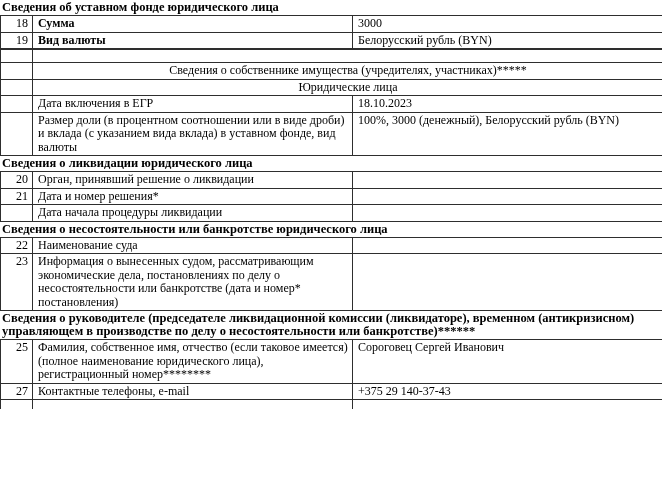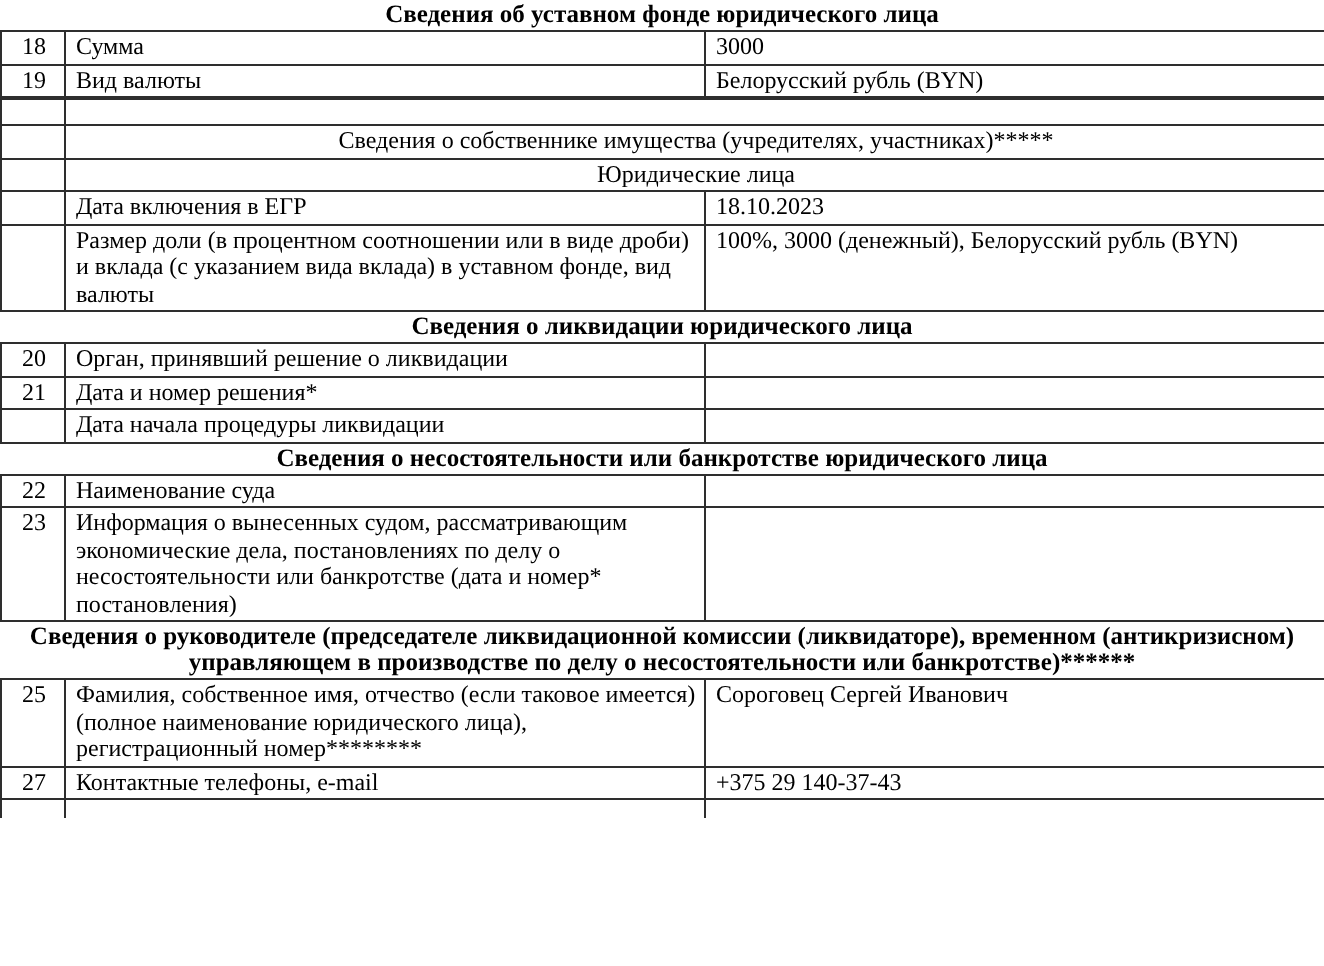--- a/index.html
+++ b/index.html
@@ -11,58 +11,57 @@
     width: 662px;
     height: 483px;
     overflow: hidden;
     font-family: "Liberation Serif", "DejaVu Serif", serif;
     color: #000000;
   }
   .doc {
     width: 662px;
   }
   .section-header {
-    text-align: center;
     font-weight: bold;
     font-size: 12.5px;
     line-height: 13px;
     padding: 1px 2px;
   }
   table.doc-table {
     border-collapse: collapse;
     width: 662px;
     table-layout: fixed;
   }
   table.doc-table td {
     border: 1px solid #2e2e2e;
     font-size: 12px;
     line-height: 13.5px;
     vertical-align: top;
     padding: 1px 4px 1px 5px;
     overflow: hidden;
     word-wrap: break-word;
   }
   td.cell-num {
-    text-align: center;
+    text-align: right;
     padding: 1px 2px;
   }
   td.cell-span-header {
     text-align: center;
     font-weight: normal;
     font-size: 12.5px;
   }
   tr.row-empty td {
     height: 10px;
   }
   tr.row-partial td {
     height: 7px;
     border-bottom: none;
   }
   .label-bold {
-    font-weight: normal;
+    font-weight: bold;
   }
 </style>
 </head>
 <body>
 
 <div class="doc" id="doc-root">
     <div class="section-header">Сведения об уставном фонде юридического лица</div>
     <table class="doc-table">
       <colgroup>
         <col style="width: 32px;">

